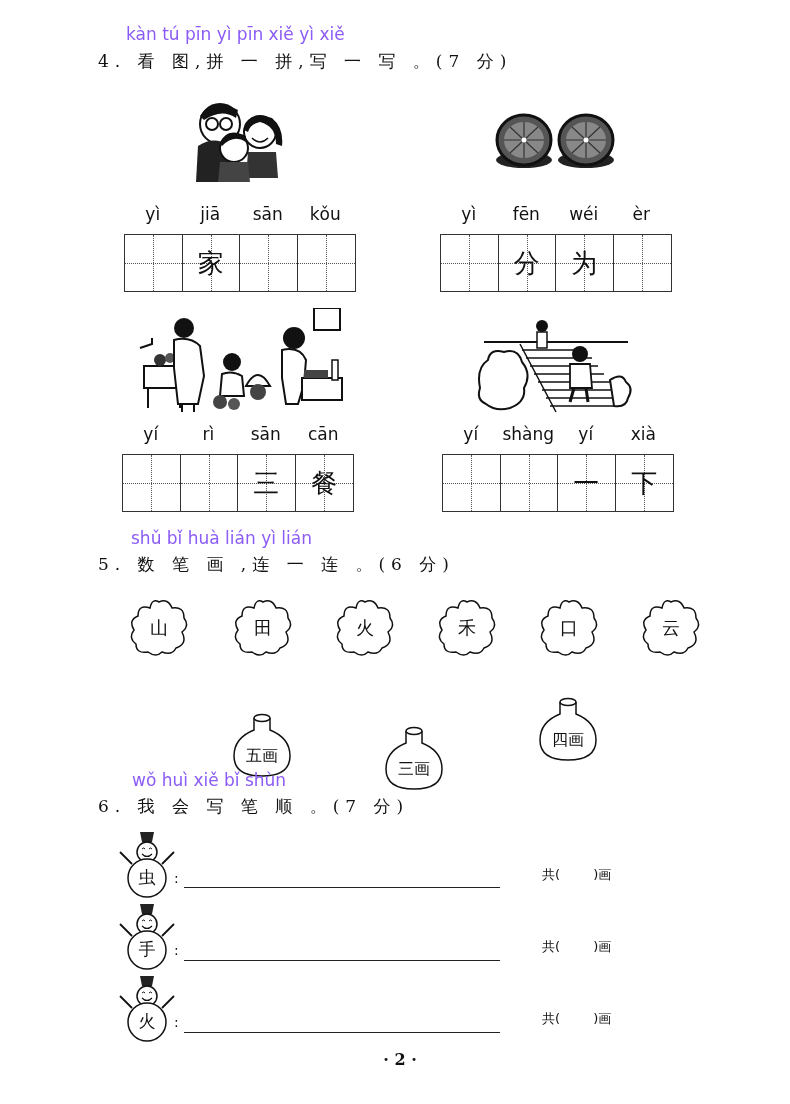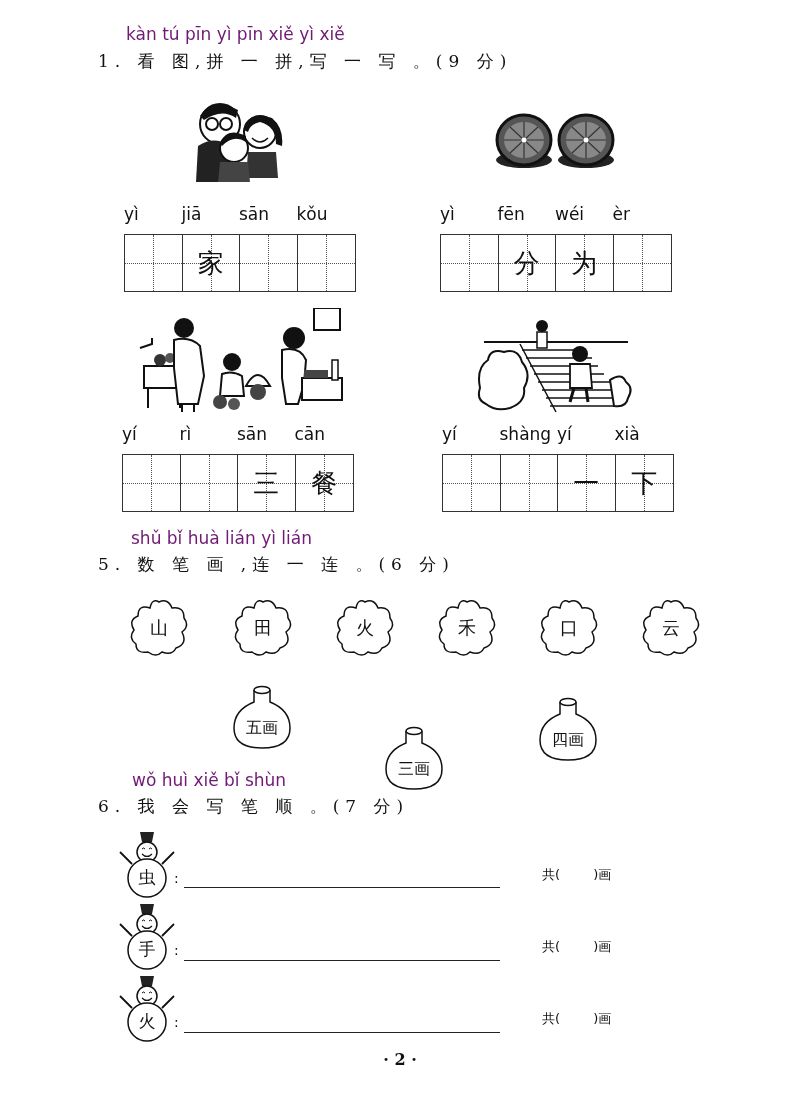--- a/index.html
+++ b/index.html
@@ -1,45 +1,45 @@
 <!DOCTYPE html>
 <html><head>
 <meta charset="utf-8">
 <style>
   * { box-sizing: border-box; margin: 0; padding: 0; }
   body { width: 790px; height: 1104px; background: #fff; position: relative; overflow: hidden;
          font-family: "DejaVu Sans", sans-serif; color: #111; }
   .abs { position: absolute; }
-  .pinyin { font-family: "DejaVu Sans", sans-serif; font-size: 17px; color: #701a75; white-space: pre; }
+  .pinyin { font-family: "DejaVu Sans", sans-serif; font-size: 17px; color: #8b5cf6; white-space: pre; }
   .qtitle { font-family: "DejaVu Serif", serif; font-size: 17px; letter-spacing: 6px; white-space: pre; }
   .grid { position: absolute; display: flex; border: 1.5px solid #333; height: 58px; }
   .cell { position: relative; width: 57.5px; height: 100%; border-right: 1.2px solid #333;
           display: flex; align-items: center; justify-content: center;
           font-family: "DejaVu Serif", serif; font-size: 26px; }
   .cell:last-child { border-right: none; }
   .cell::before { content: ""; position: absolute; left: 50%; top: 0; bottom: 0; border-left: 1px dotted #555; }
   .cell::after { content: ""; position: absolute; top: 50%; left: 0; right: 0; border-top: 1px dotted #555; }
   .cell span { position: relative; z-index: 1; background: transparent; }
   .py-row { position: absolute; display: flex; }
-  .py-row span { width: 57.5px; font-size: 17px; }
+  .py-row span { width: 57.5px; text-align: center; font-size: 17px; }
   .flower { position: absolute; width: 62px; height: 58px; }
   .flower-char { position: absolute; width: 62px; top: 18px; text-align: center; font-size: 18px; }
   .bottle { position: absolute; width: 64px; height: 66px; }
   .bottle-text { position: absolute; width: 64px; top: 34px; text-align: center; font-size: 16px; }
   .snowman { position: absolute; width: 58px; height: 66px; }
   .snow-char { position: absolute; width: 40px; text-align: center; font-size: 17px; }
   .line { position: absolute; height: 0; border-top: 1.5px solid #222; }
   .count { position: absolute; font-size: 13px; white-space: pre; }
   .pic { position: absolute; }
 </style>
 </head>
 <body>
 
 <div class="abs pinyin" style="left:126px;top:24px;">kàn tú pīn yì pīn xiě yì xiě</div>
-<div class="abs qtitle" style="left:98px;top:50px;">1. 看 图,拼 一 拼,写 一 写 。(9 分)</div>
+<div class="abs qtitle" style="left:98px;top:50px;">4. 看 图,拼 一 拼,写 一 写 。(7 分)</div>
 
 <svg class="pic" style="left:192px;top:96px;" width="96" height="86">
   <circle cx="28" cy="28" r="20" fill="#fff" stroke="#111" stroke-width="2"></circle>
   <path d="M8 20 Q20 0 46 14 L44 22 Q30 12 12 24 Z" fill="#111"></path>
   <circle cx="20" cy="28" r="6" fill="none" stroke="#111" stroke-width="2"></circle>
   <circle cx="34" cy="28" r="6" fill="none" stroke="#111" stroke-width="2"></circle>
   <path d="M4 86 L6 50 Q20 40 36 48 L40 86 Z" fill="#222"></path>
   <circle cx="68" cy="36" r="16" fill="#fff" stroke="#111" stroke-width="2"></circle>
   <path d="M52 34 Q56 14 80 22 Q92 32 90 50 L84 48 Q84 30 68 26 Q58 28 56 36 Z" fill="#111"></path>
   <path d="M60 42 Q68 50 76 42" fill="none" stroke="#111" stroke-width="1.5"></path>
@@ -237,21 +237,21 @@
     </svg>
   <div class="flower-char">口</div>
 </div>
 <div class="flower" style="left:640px;top:598px;">
   <svg width="62" height="58">
       <path d="M31 4 Q40 0 44 10 Q56 8 56 20 Q62 28 54 34 Q60 46 48 50 Q44 58 34 54 Q28 60 20 54 Q8 56 8 46 Q0 40 6 32 Q0 22 10 18 Q10 6 22 10 Q24 0 31 4 Z" fill="#fff" stroke="#111" stroke-width="1.5"></path>
     </svg>
   <div class="flower-char">云</div>
 </div>
 
-<div class="bottle" style="left:230px;top:684px;">
+<div class="bottle" style="left:230px;top:712px;">
   <svg width="64" height="66">
     <path d="M24 6 L24 18 Q4 26 4 44 Q4 64 32 64 Q60 64 60 44 Q60 26 40 18 L40 6" fill="#fff" stroke="#111" stroke-width="1.5"></path>
     <ellipse cx="32" cy="6" rx="8" ry="3.5" fill="#fff" stroke="#111" stroke-width="1.5"></ellipse>
   </svg>
   <div class="bottle-text">五画</div>
 </div>
 <div class="bottle" style="left:382px;top:725px;">
   <svg width="64" height="66">
     <path d="M24 6 L24 18 Q4 26 4 44 Q4 64 32 64 Q60 64 60 44 Q60 26 40 18 L40 6" fill="#fff" stroke="#111" stroke-width="1.5"></path>
     <ellipse cx="32" cy="6" rx="8" ry="3.5" fill="#fff" stroke="#111" stroke-width="1.5"></ellipse>

